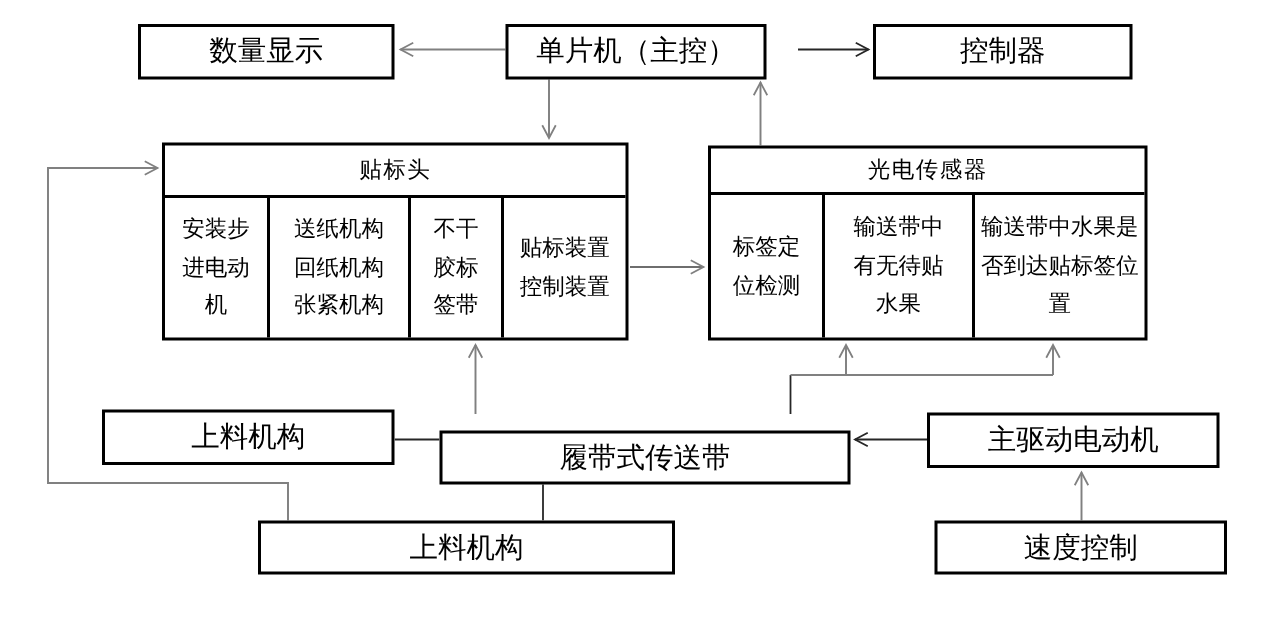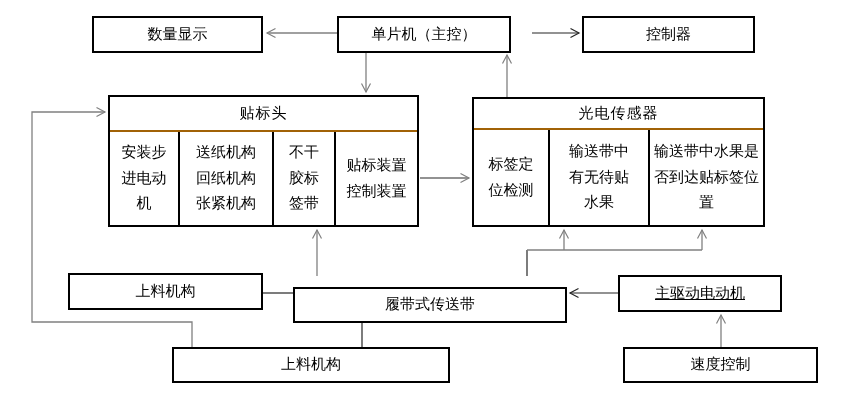--- a/index.html
+++ b/index.html
@@ -3,28 +3,28 @@
 <meta charset="utf-8">
 <style>
   html,body { margin:0; padding:0; background:#ffffff; }
   .stage {
     position:relative; width:849px; height:416px; background:#ffffff;
     font-family:"DejaVu Sans", sans-serif; color:#000; overflow:hidden;
   }
   .box {
     position:absolute; box-sizing:border-box; background:#ffffff;
     border:2px solid #000; display:flex; align-items:center; justify-content:center;
-    text-align:center; font-size:15px; line-height:1.3; white-space:pre-line;
+    text-align:center; font-size:19px; line-height:1.3; white-space:pre-line;
   }
   .group {
     position:absolute; box-sizing:border-box; background:#ffffff;
     border:2px solid #000; display:flex; flex-direction:column;
   }
   .group-header {
-    box-sizing:border-box; border-bottom:2px solid #a16207;
+    box-sizing:border-box; border-bottom:2px solid #000000;
     display:flex; align-items:center; justify-content:center;
     font-size:15px; letter-spacing:1px;
   }
   .group-body { flex:1; display:flex; min-height:0; }
   .cell {
     box-sizing:border-box; display:flex; align-items:center; justify-content:center;
     text-align:center; font-size:15px; line-height:1.7; white-space:pre-line; padding:0 2px;
   }
   .cell + .cell { border-left:2px solid #000; }
   svg.wires { position:absolute; left:0; top:0; width:849px; height:416px; pointer-events:none; }
@@ -90,17 +90,17 @@
 有无待贴
 水果</div>
       <div class="cell" style="flex:1;text-align:center;">输送带中水果是
 否到达贴标签位
 置</div>
     </div>
   </div>
 
   <div class="box" style="left:68px; top:273px; width:195px; height:37px;">上料机构</div>
   <div class="box" style="left:293px; top:287px; width:274px; height:36px;">履带式传送带</div>
-  <div class="box" style="left:618px; top:275px; width:164px; height:37px;text-decoration:underline;">主驱动电动机</div>
+  <div class="box" style="left:618px; top:275px; width:195px; height:37px;">主驱动电动机</div>
   <div class="box" style="left:172px; top:347px; width:278px; height:36px;">上料机构</div>
   <div class="box" style="left:623px; top:347px; width:195px; height:36px;">速度控制</div>
 
 </div>
 
 </body></html>

